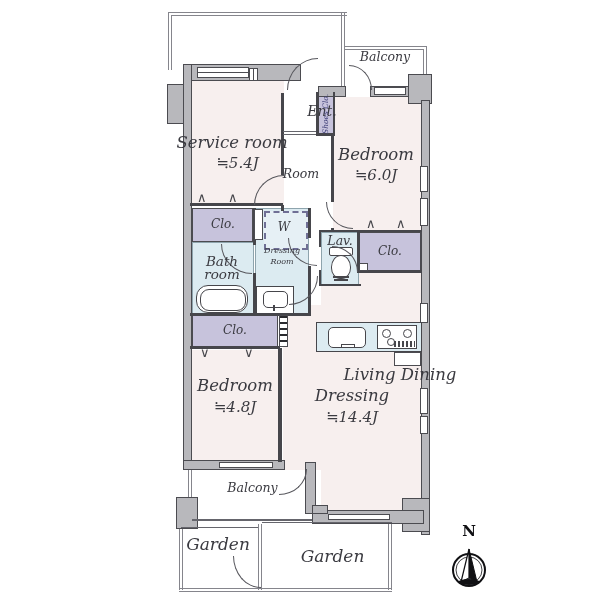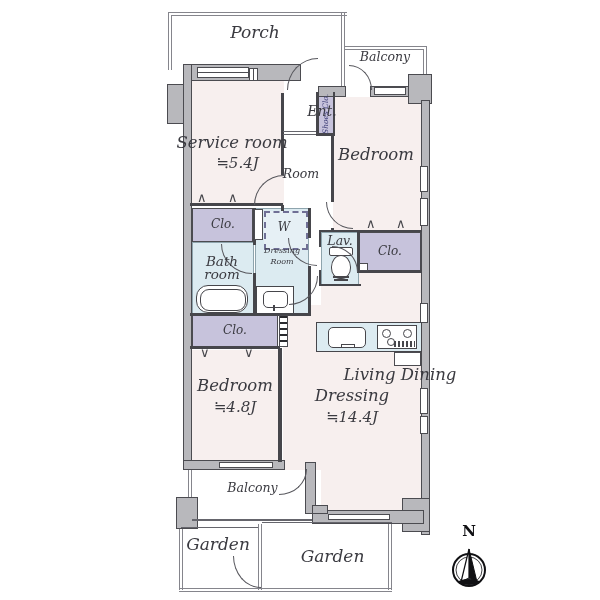--- a/index.html
+++ b/index.html
@@ -154,30 +154,30 @@
 
   <div class="line" style="left:192px;top:519px;width:120px;height:2px;"></div>
   <div class="abs" style="left:188px;top:470px;width:0;height:30px;border-left:4px double #85858c;"></div>
   <div class="line" style="left:181px;top:527px;width:77px;height:1px;"></div>
   <div class="line" style="left:262px;top:522px;width:130px;height:1px;"></div>
   <div class="abs" style="left:179px;top:528px;width:0;height:62px;border-left:4px double #85858c;"></div>
   <div class="abs" style="left:258px;top:524px;width:0;height:66px;border-left:4px double #85858c;"></div>
   <div class="abs" style="left:388px;top:523px;width:0;height:67px;border-left:4px double #85858c;"></div>
   <div class="abs" style="left:179px;top:588px;width:213px;height:0;border-top:4px double #85858c;"></div>
 
-  <div class="lbl" style="left:195px;top:22px;width:120px;height:22px;font-size:17px;">Porch</div>
   <div class="lbl" style="left:350px;top:48px;width:70px;height:18px;font-size:12.5px;">Balcony</div>
   <div class="lbl" style="left:284px;top:102px;width:34px;height:18px;font-size:14px;padding-left:21px;">Ent.</div>
   <div class="lbl" style="left:310px;top:93px;width:32px;height:41px;font-size:7.5px;color:#42427a;">
     <span style="transform:rotate(-90deg);white-space:nowrap;">Shoes Clo.</span>
   </div>
   <div class="lbl" style="left:185px;top:133px;width:94px;height:20px;font-size:16.5px;">Service room</div>
   <div class="lbl" style="left:185px;top:155px;width:105px;height:18px;font-size:15px;">≒5.4J</div>
   <div class="lbl" style="left:283px;top:166px;width:36px;height:16px;font-size:12.5px;">Room</div>
   <div class="lbl" style="left:330px;top:145px;width:92px;height:20px;font-size:16.5px;">Bedroom</div>
+  <div class="lbl" style="left:330px;top:167px;width:92px;height:18px;font-size:15px;">≒6.0J</div>
   <div class="lbl" style="left:196px;top:216px;width:54px;height:16px;font-size:12px;">Clo.</div>
   <div class="lbl" style="left:264px;top:218px;width:40px;height:18px;font-size:12px;">W</div>
   <div class="lbl" style="left:256px;top:246px;width:52px;height:10px;font-size:8px;">Dressing</div>
   <div class="lbl" style="left:256px;top:257px;width:52px;height:10px;font-size:8px;">Room</div>
   <div class="lbl" style="left:196px;top:254px;width:52px;height:15px;font-size:13.5px;">Bath</div>
   <div class="lbl" style="left:196px;top:267px;width:52px;height:15px;font-size:13.5px;">room</div>
   <div class="lbl" style="left:323px;top:233px;width:34px;height:15px;font-size:12.5px;">Lav.</div>
   <div class="lbl" style="left:362px;top:243px;width:56px;height:16px;font-size:12px;">Clo.</div>
   <div class="lbl" style="left:205px;top:322px;width:60px;height:16px;font-size:12px;">Clo.</div>
   <div class="lbl" style="left:190px;top:376px;width:90px;height:20px;font-size:16.5px;">Bedroom</div>

